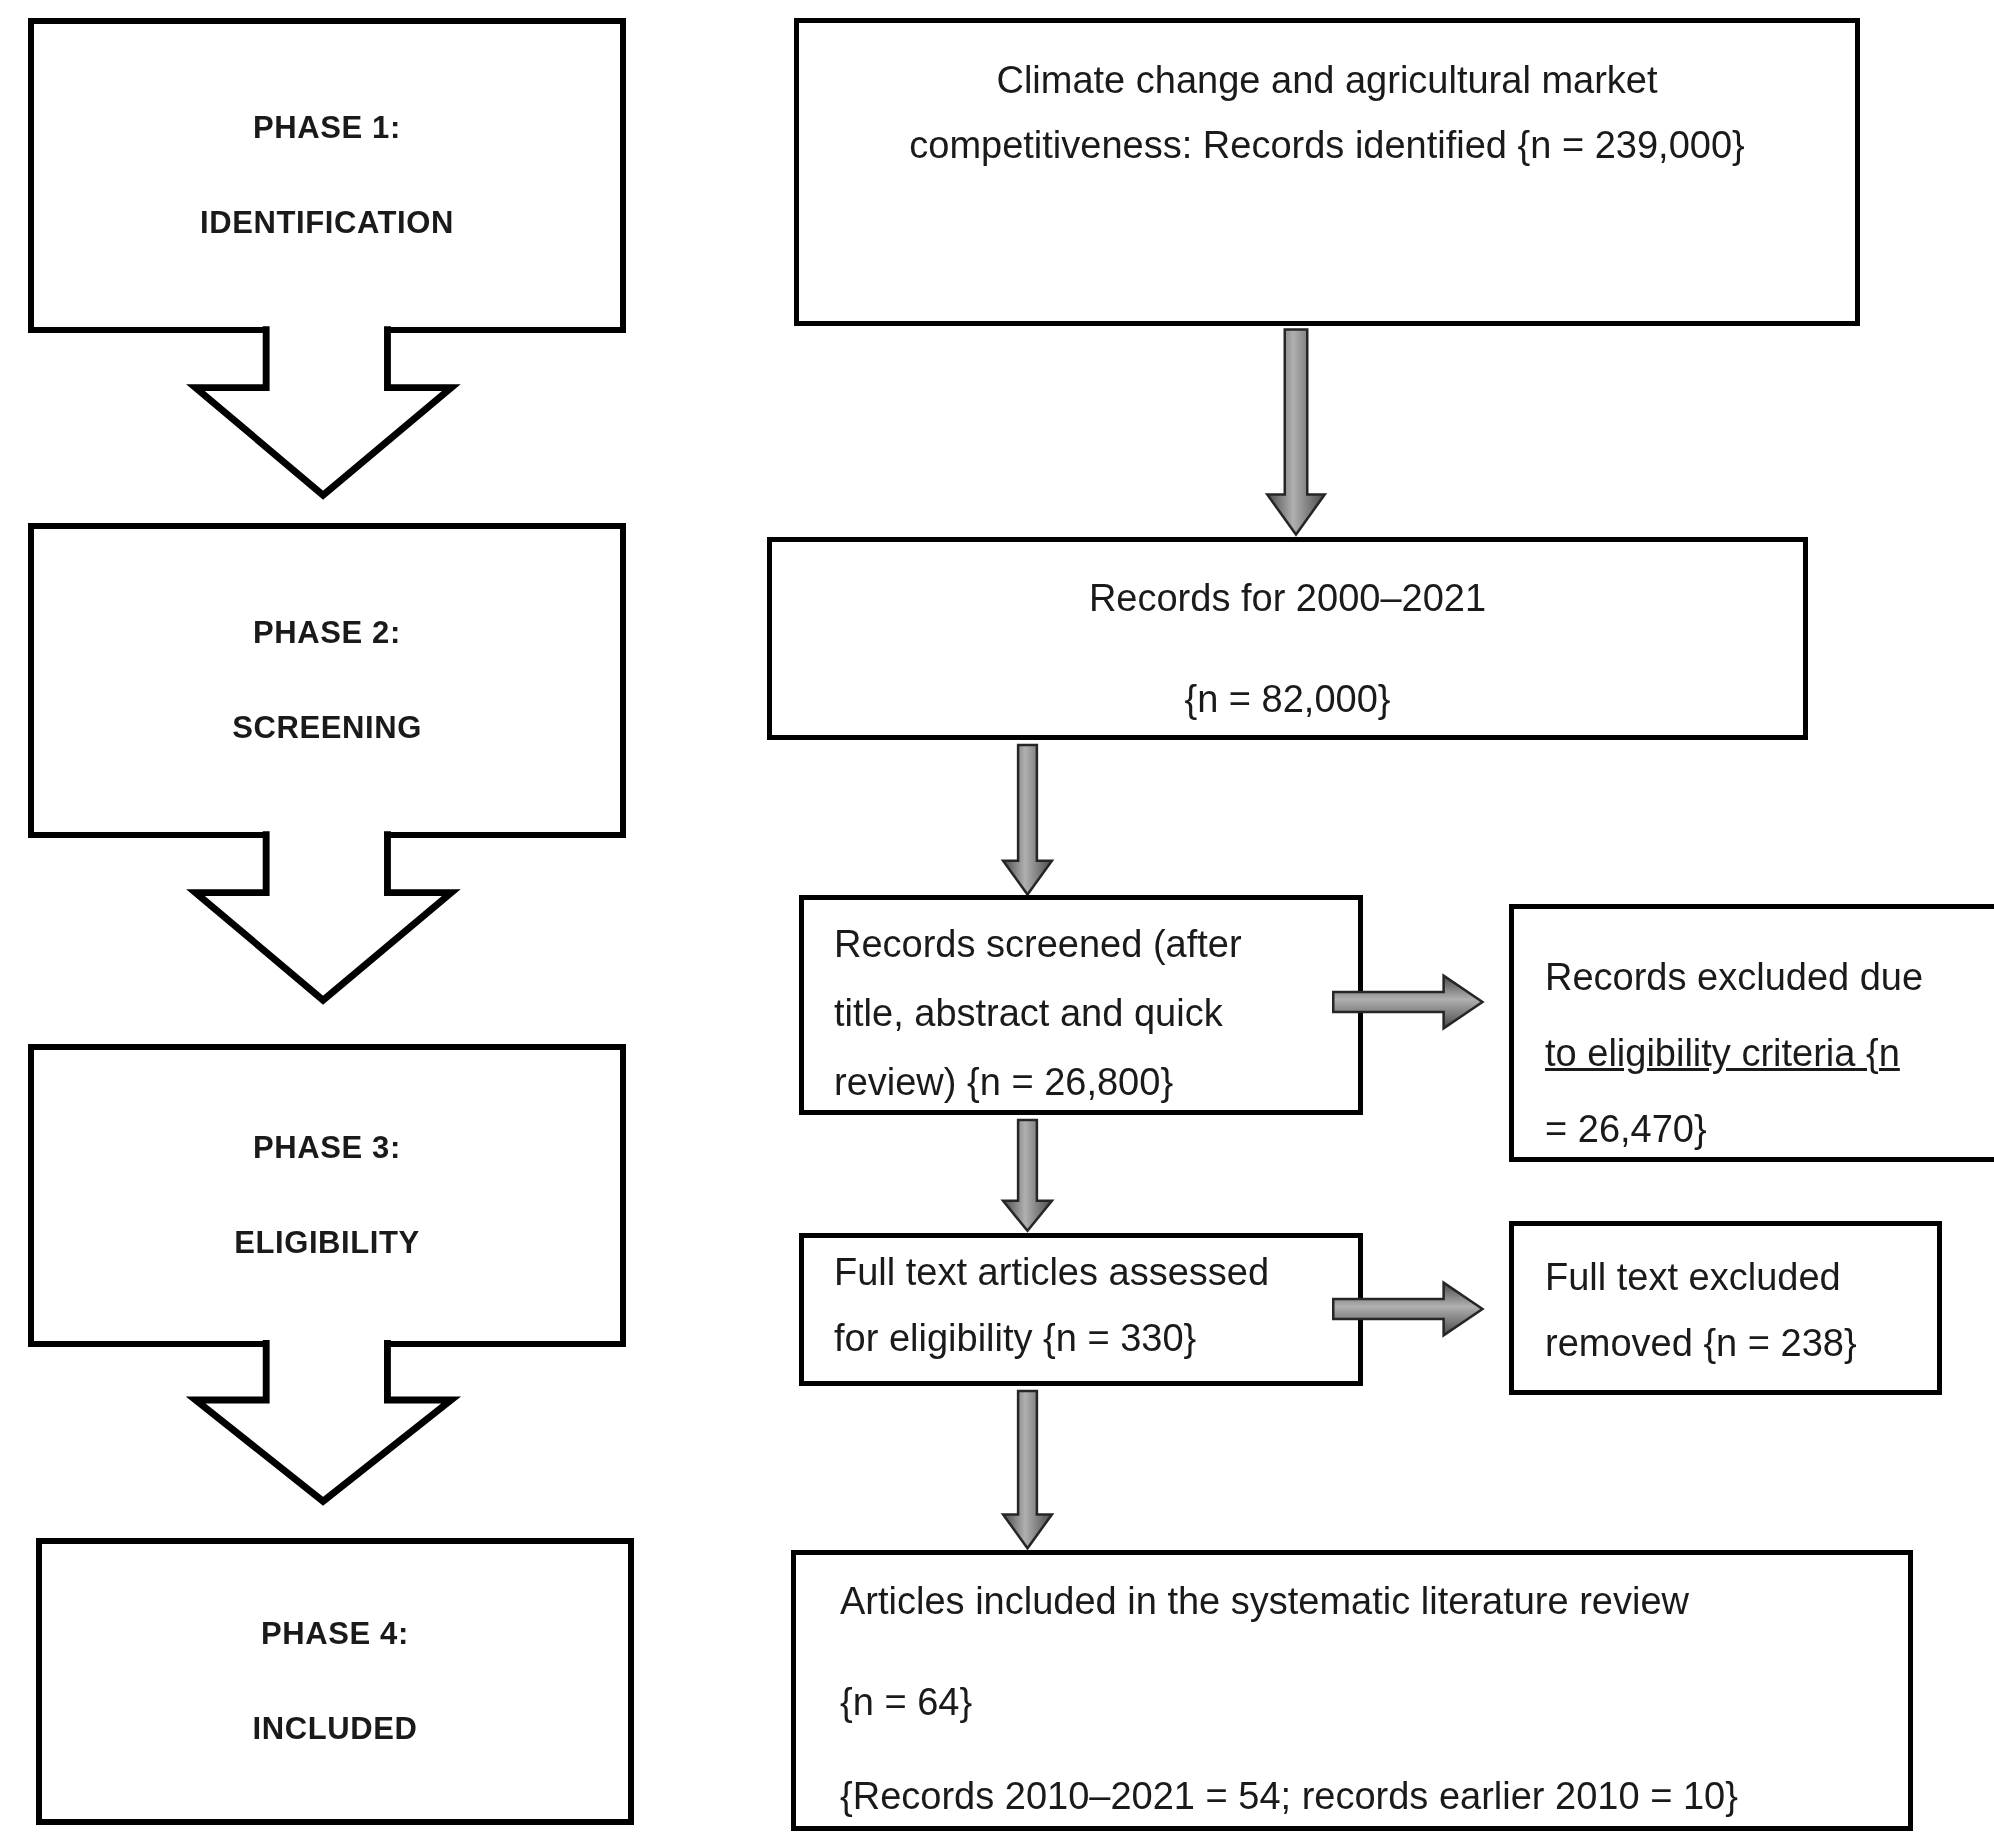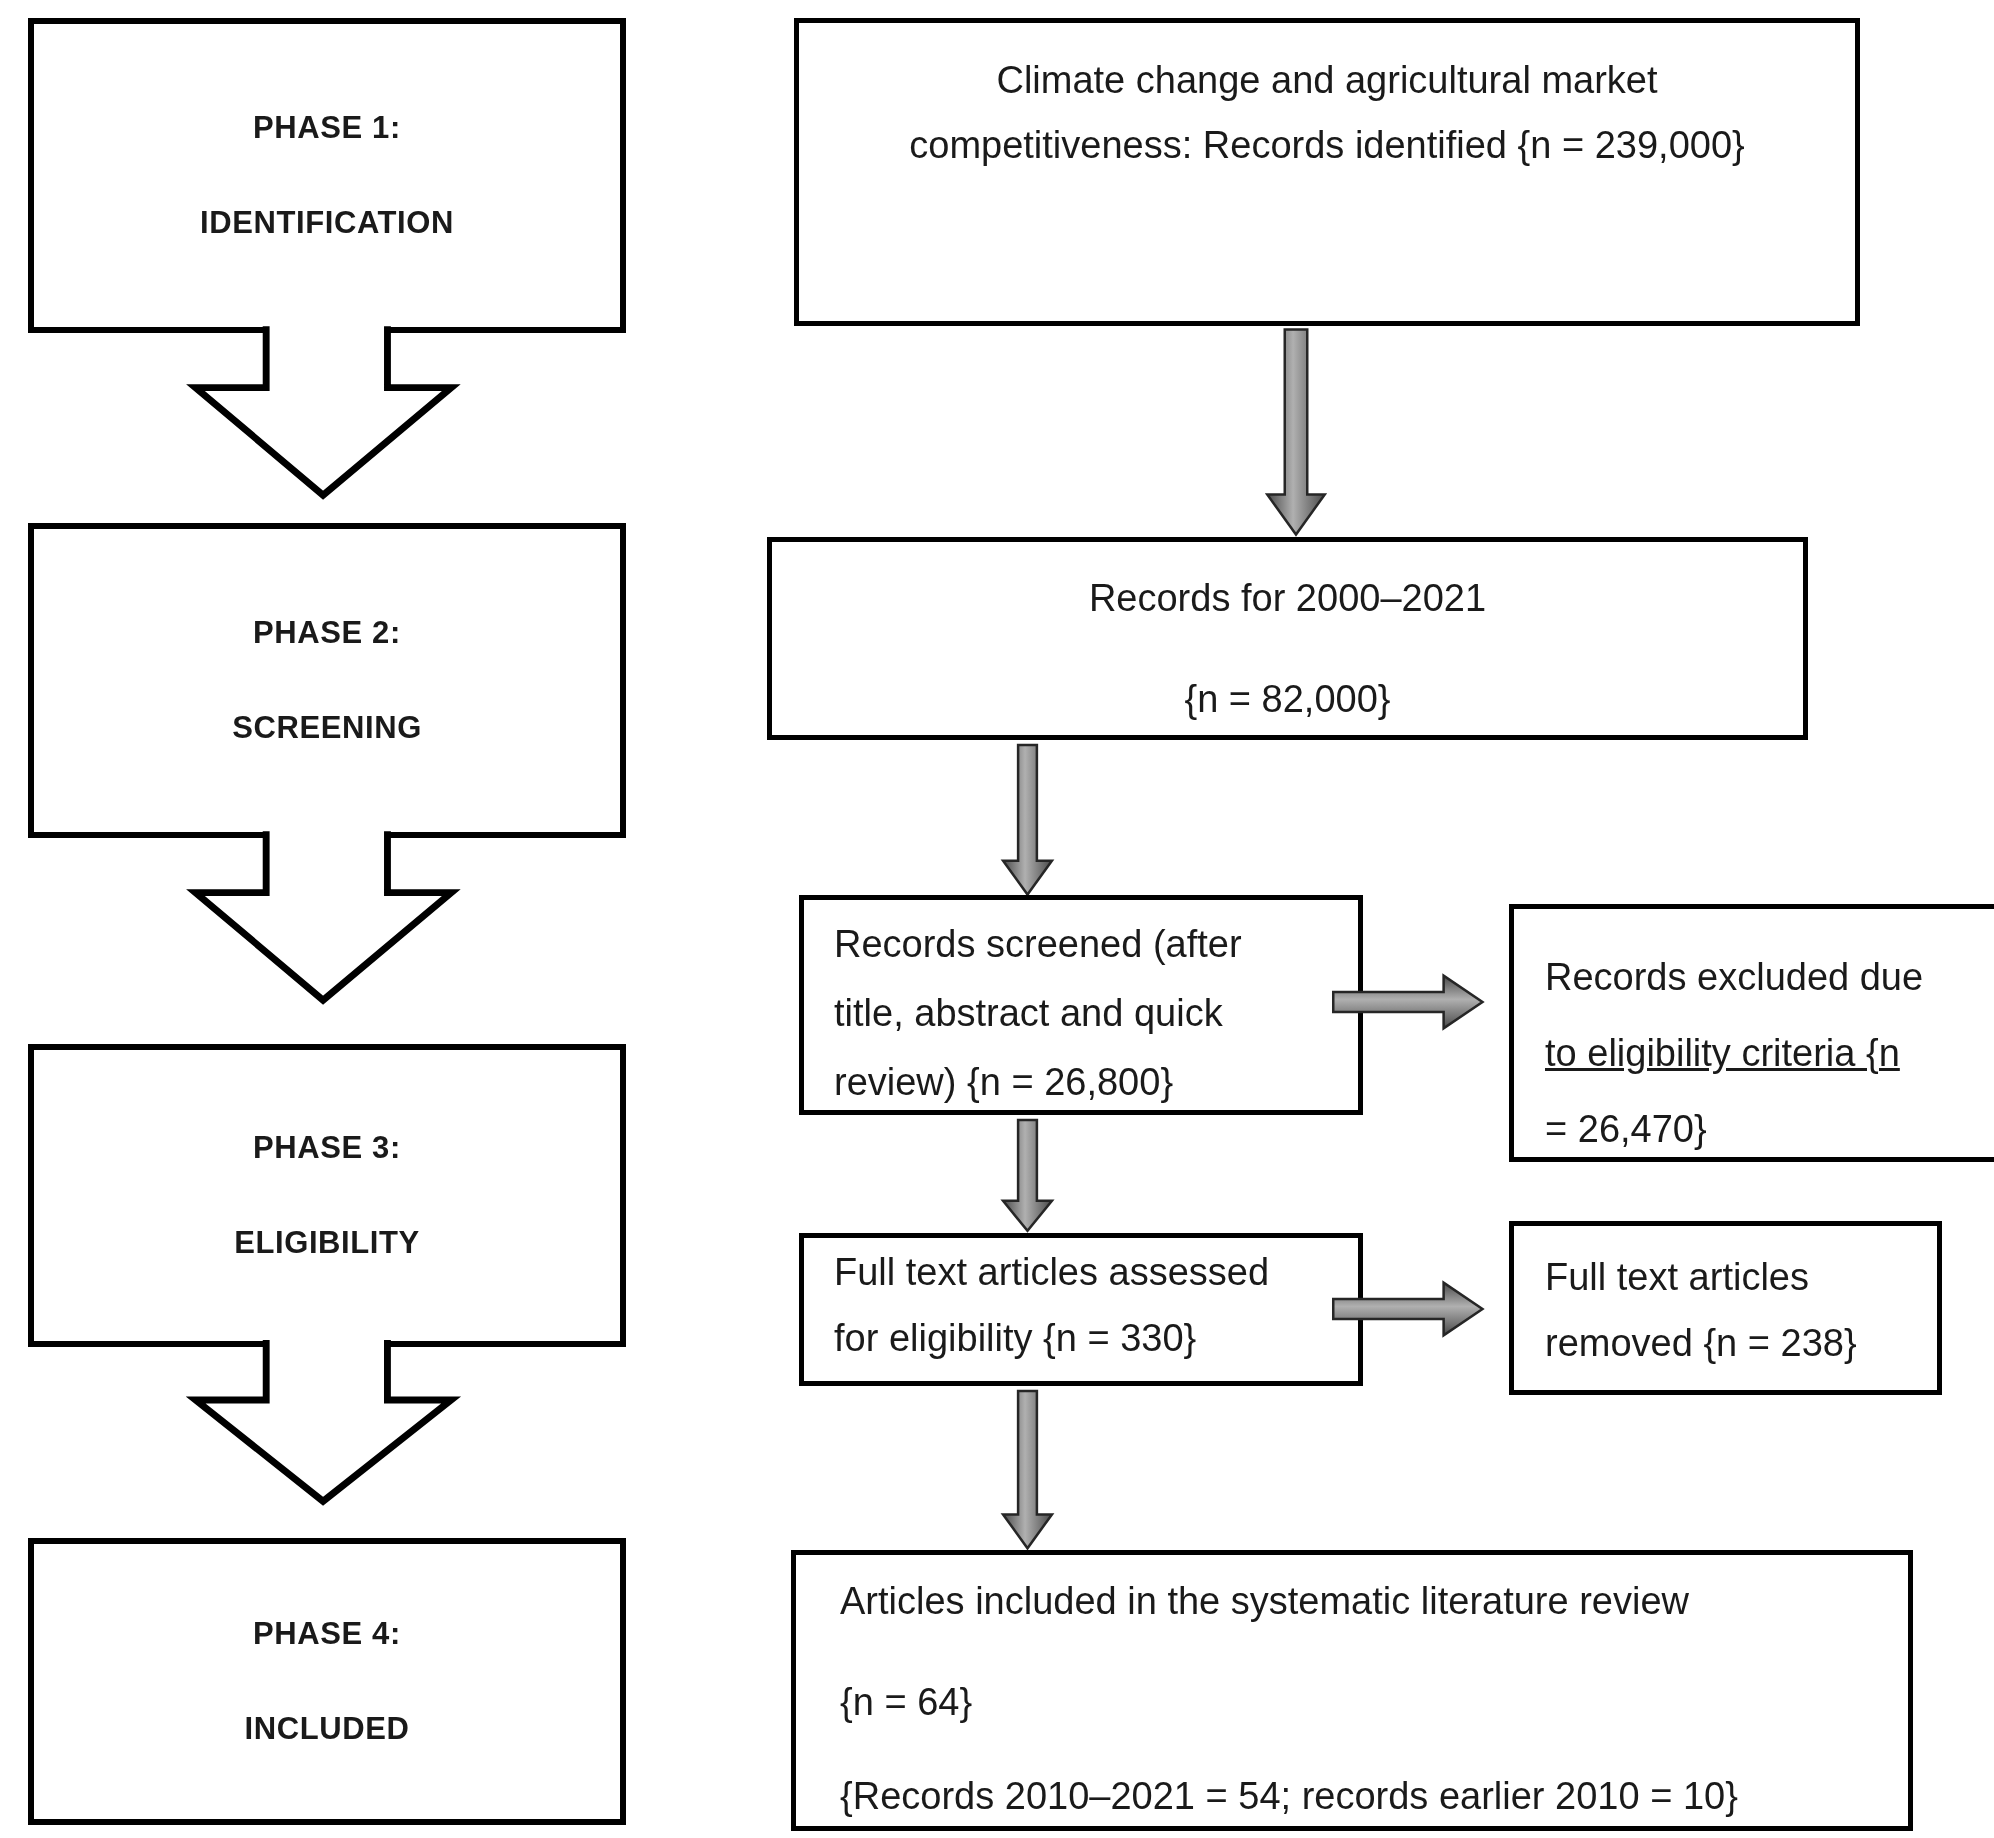--- a/index.html
+++ b/index.html
@@ -75,21 +75,21 @@
   <div class="box phase" style="left:28px; top:1044px; width:598px; height:303px;">
     <span>PHASE 3:</span>
     <span>ELIGIBILITY</span>
   </div>
 
   <svg class="arrow" style="left:188px; top:1340px;" width="272" height="175" viewBox="0 0 435 280">
     <path class="pa-fill" d="M125,0 L125,96 L12,96 L216,258 L421,96 L319,96 L319,0 Z"></path>
     <path class="pa-stroke" d="M125,0 L125,96 L12,96 L216,258 L421,96 L319,96 L319,0"></path>
   </svg>
 
-  <div class="box phase" style="left:28px; top:1538px; width:598px; height:287px;">
+  <div class="box phase" style="left:36px; top:1538px; width:598px; height:287px;">
     <span>PHASE 4:</span>
     <span>INCLUDED</span>
   </div>
 
   <div class="box flow center" style="left:768px; top:17.5px; width:1066px; height:308px; padding-top:25px;">
     <span class="ln">Climate change and agricultural market</span>
     <span class="ln">competitiveness: Records identified {n = 239,000}</span>
   </div>
 
   <svg class="arrow" style="left:1266px; top:327px;" width="60" height="210" viewBox="0 0 96 336">
@@ -128,21 +128,21 @@
   <div class="box flow left-al" style="left:773px; top:1233px; width:564px; height:153px; padding:1.3px 12.5px 0 30px;">
     <span class="ln" style="line-height:66px;">Full text articles assessed</span>
     <span class="ln" style="line-height:66px;">for eligibility {n = 330}</span>
   </div>
 
   <svg class="arrow" style="left:1332px; top:1280px;" width="153" height="58" viewBox="0 0 244 92">
     <path class="ga" fill="url(#gradV)" d="M2,30 L178,30 L178,4 L240,46 L178,88 L178,62 L2,62 Z"></path>
   </svg>
 
   <div class="box flow left-al" style="left:1483px; top:1221px; width:433px; height:174px; padding:17.5px 9.4px 0 31px;">
-    <span class="ln" style="line-height:66px;">Full text articles</span>
+    <span class="ln" style="line-height:66px;">Full text excluded</span>
     <span class="ln" style="line-height:66px;">removed {n = 238}</span>
   </div>
 
   <svg class="arrow" style="left:1001px; top:1389px;" width="53" height="163" viewBox="0 0 84 260">
     <path class="ga" fill="url(#gradH)" d="M27,3 L57,3 L57,200 L81,200 L42,254 L3,200 L27,200 Z"></path>
   </svg>
 
   <div class="box flow left-al" style="left:765px; top:1550px; width:1122px; height:281px; padding:13.8px 12.5px 0 44px;">
     <span class="ln">Articles included in the systematic literature review</span>
     <span class="ln" style="margin-top:36px;">{n = 64}</span>

